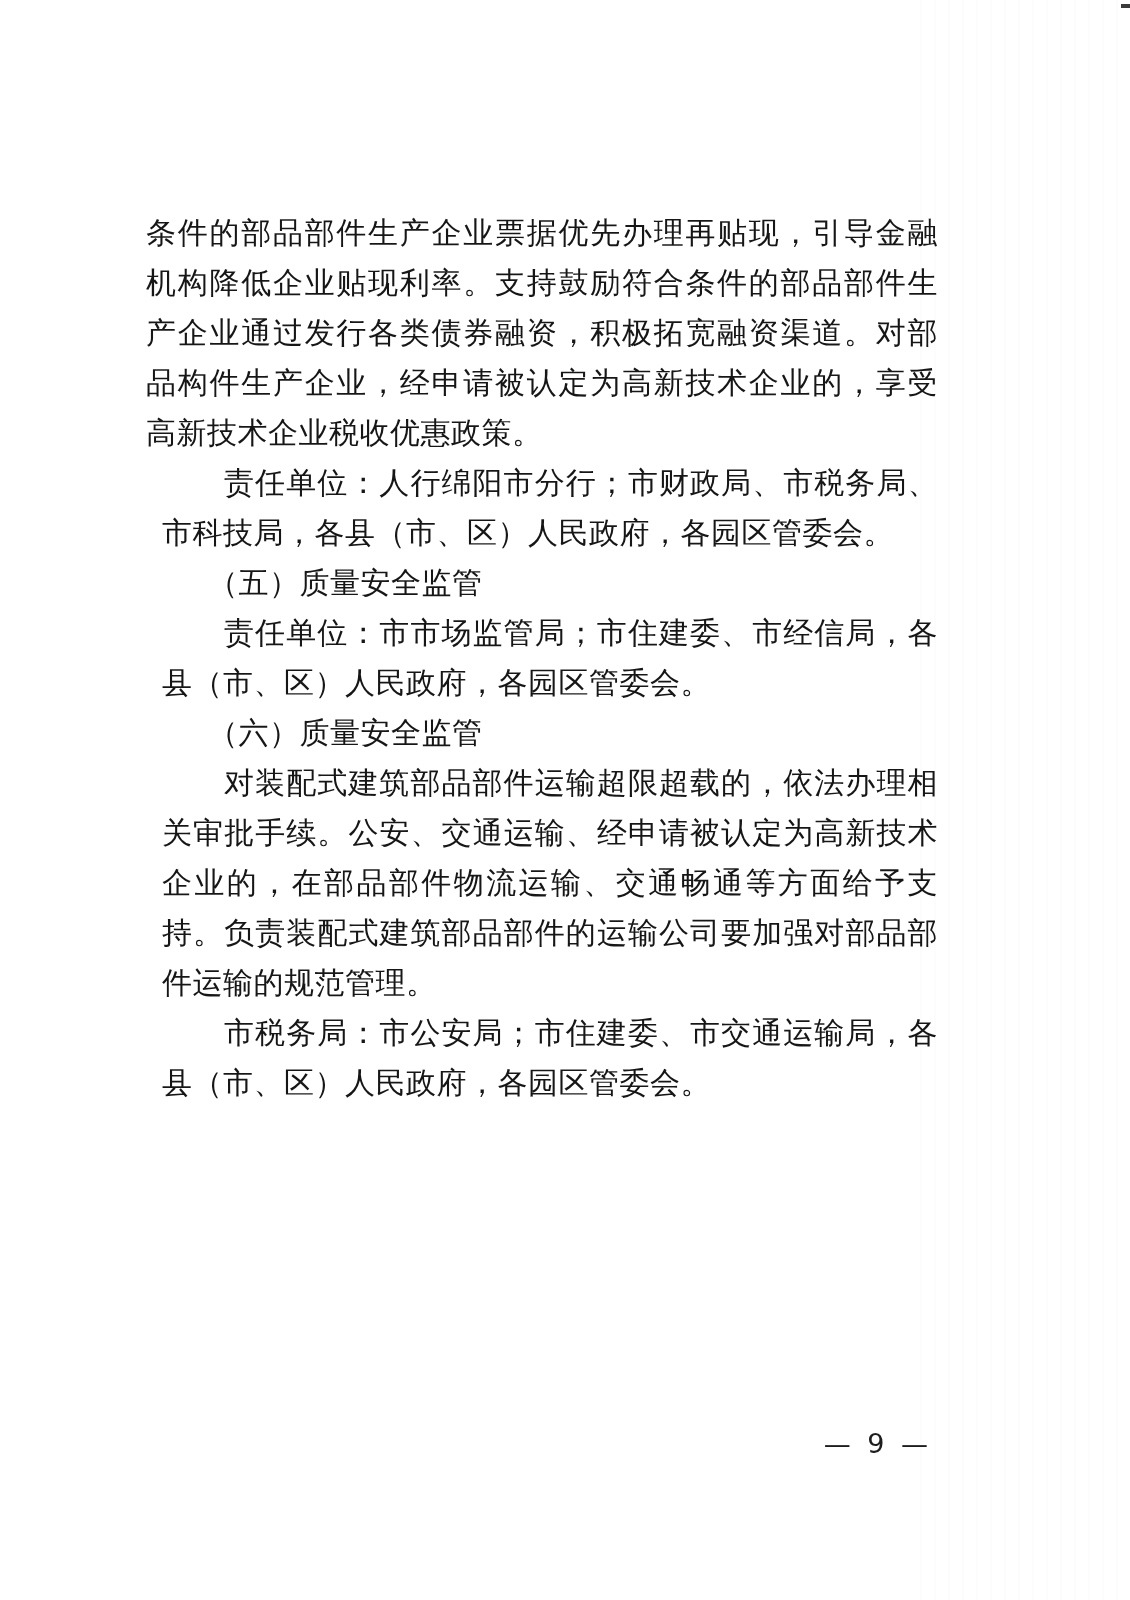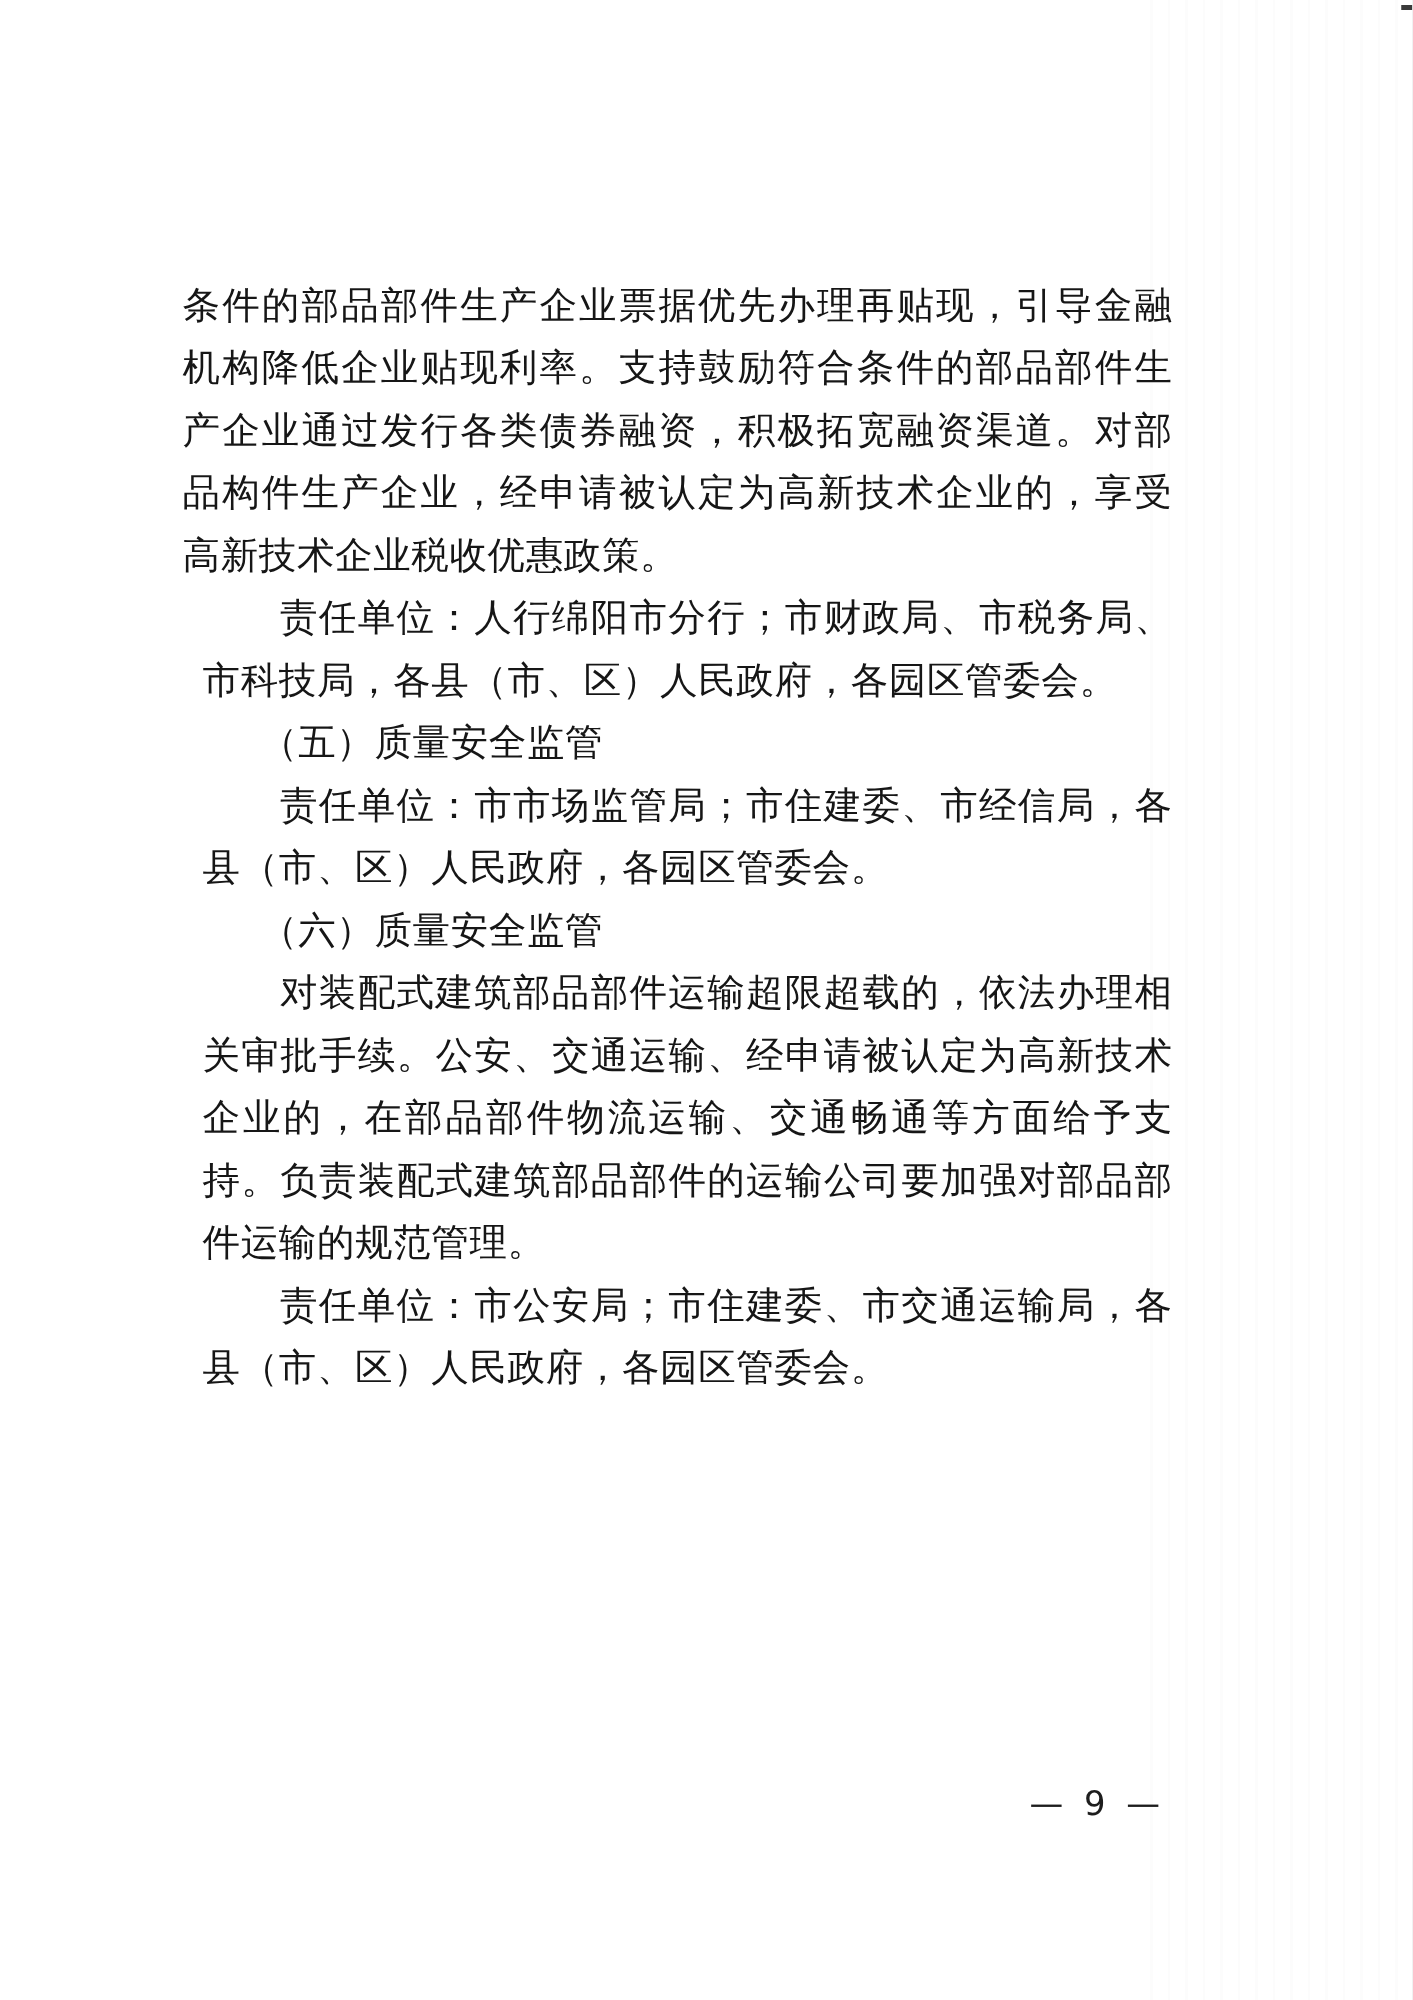--- a/index.html
+++ b/index.html
@@ -37,21 +37,21 @@
     position: absolute;
     top: 4px;
     right: 0px;
     width: 9px;
     height: 4px;
     background: #3a3a3a;
   }
   .content {
     position: absolute;
     left: 146px;
-    top: 220px;
+    top: 208px;
     width: 792px;
   }
   .content p {
     margin: 0;
     font-size: 30px;
     line-height: 50px;
     text-align: justify;
     letter-spacing: 0.5px;
   }
   .content p.indent {
@@ -80,18 +80,18 @@
   <div class="scan-streaks"></div>
   <div class="corner-artifact"></div>
 
   <div class="content">
     <p>条件的部品部件生产企业票据优先办理再贴现，引导金融机构降低企业贴现利率。支持鼓励符合条件的部品部件生产企业通过发行各类债券融资，积极拓宽融资渠道。对部品构件生产企业，经申请被认定为高新技术企业的，享受高新技术企业税收优惠政策。</p>
     <p class="indent">责任单位：人行绵阳市分行；市财政局、市税务局、市科技局，各县（市、区）人民政府，各园区管委会。</p>
     <p class="heading">（五）质量安全监管</p>
     <p class="indent">责任单位：市市场监管局；市住建委、市经信局，各县（市、区）人民政府，各园区管委会。</p>
     <p class="heading">（六）质量安全监管</p>
     <p class="indent">对装配式建筑部品部件运输超限超载的，依法办理相关审批手续。公安、交通运输、经申请被认定为高新技术企业的，在部品部件物流运输、交通畅通等方面给予支持。负责装配式建筑部品部件的运输公司要加强对部品部件运输的规范管理。</p>
-    <p class="indent">责任单位：市公安局；市住建委、市交通运输局，各县（市、区）人民政府，各园区管委会。</p>
+    <p class="indent">市税务局：市公安局；市住建委、市交通运输局，各县（市、区）人民政府，各园区管委会。</p>
   </div>
 
   <div class="page-number">— 9 —</div>
 
 </div>
 
 </body></html>

